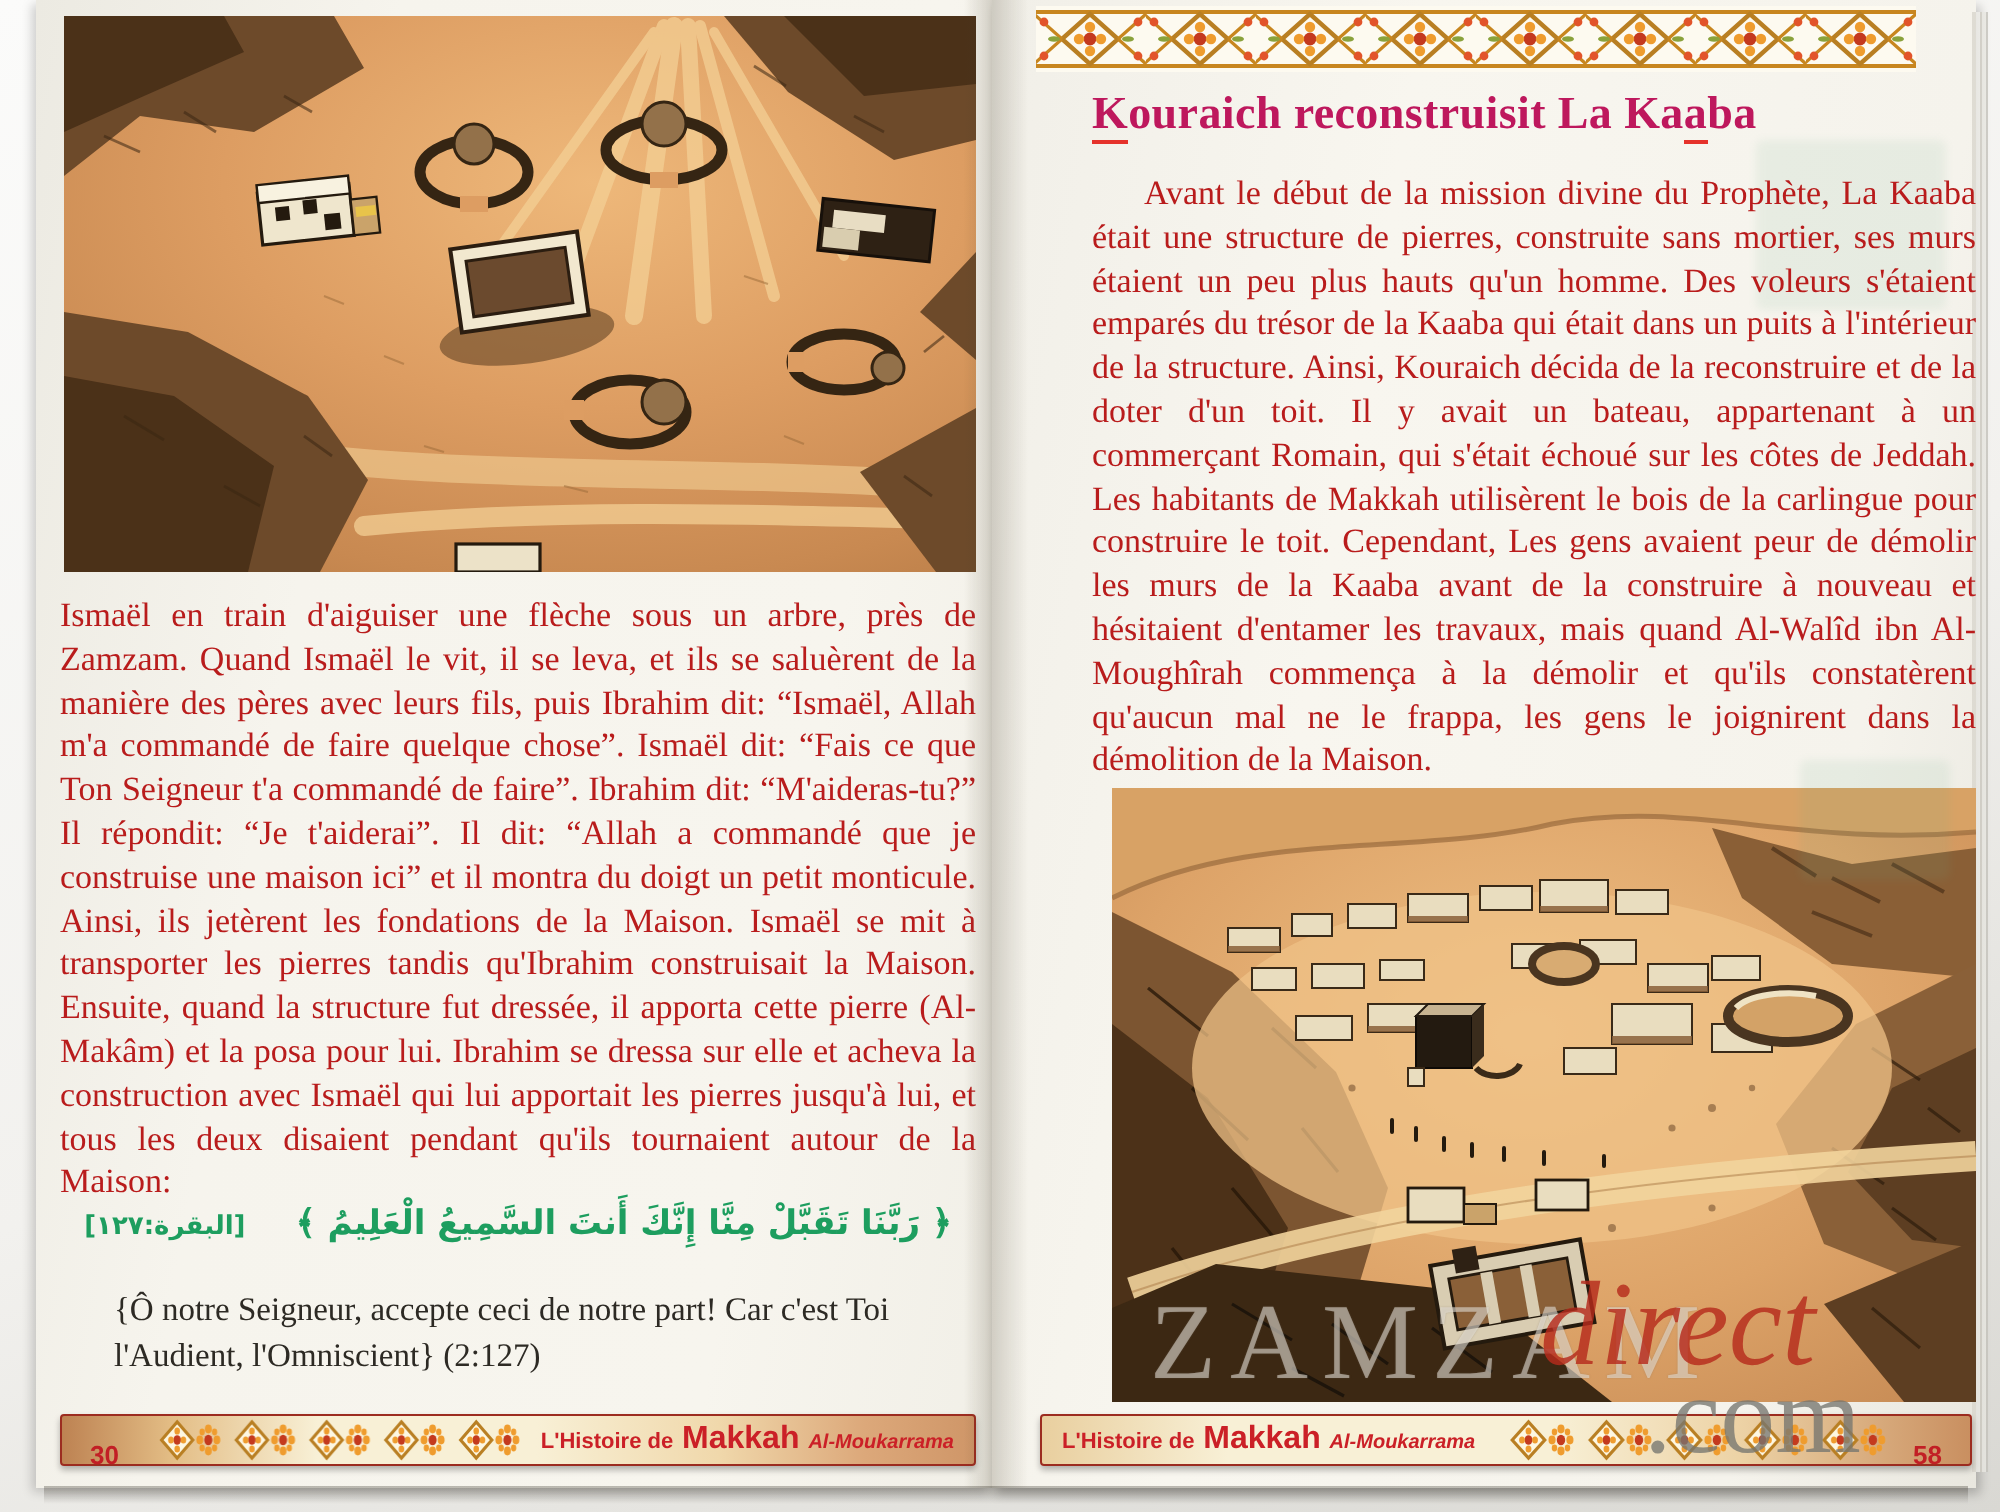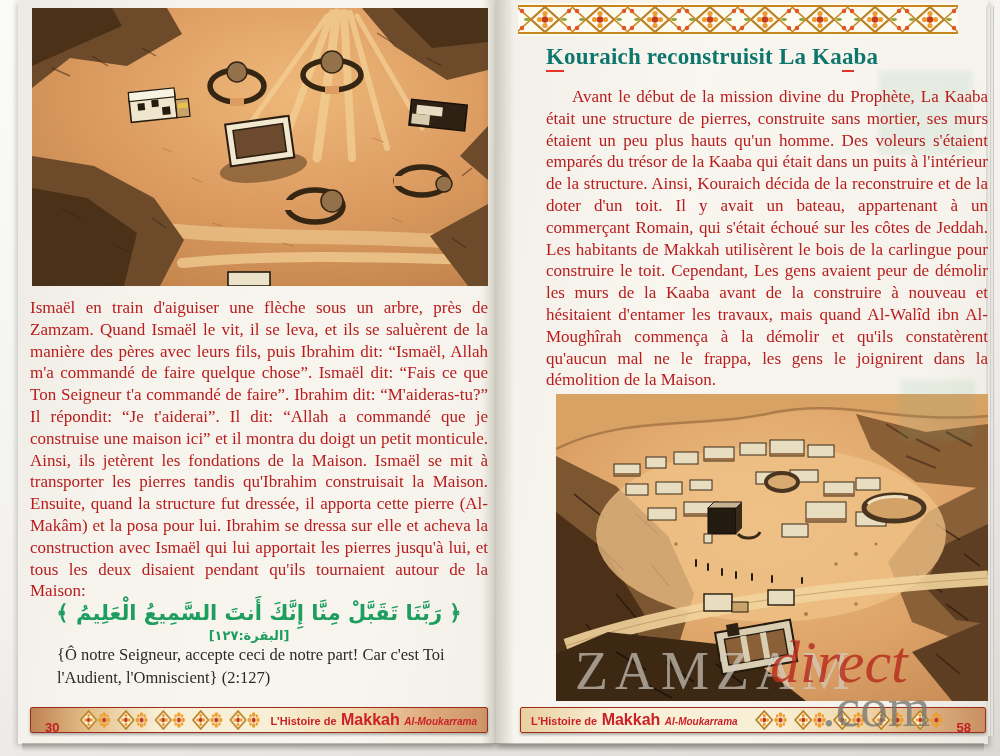--- a/index.html
+++ b/index.html
@@ -37,28 +37,28 @@
   .illu-left  { left:32px;  top:8px;   width:456px; height:278px; }
   .illu-right { left:556px; top:394px; width:432px; height:307px; }
 
   
   .body-par { color:#b91c1c; font-size:17px; line-height:21.8px; text-align:justify; }
   .par-left  { position:absolute; left:30px;  top:297px; width:458px; z-index:4; }
   .par-right { position:absolute; left:546px; top:86px;  width:442px; text-indent:26px; z-index:4; }
 
   .verse { position:absolute; left:30px; top:601px; width:458px; text-align:center; direction:rtl;
     font-family:"DejaVu Sans", sans-serif; color:#1d9e5f; z-index:4; }
-  .verse .ar  { font-size:21px; font-weight:bold; }
+  .verse .ar  { font-size:17px; font-weight:bold; }
   .verse .ref { font-size:13px; font-weight:bold; margin-right:20px; }
   .translation { position:absolute; left:57px; top:644px; width:398px;
     font-size:16.5px; line-height:22.5px; color:#2d2a24; z-index:4; }
 
   
   .chapter-title { position:absolute; left:546px; top:44px; z-index:4;
-    font-size:23px; font-weight:bold; color:#0f766e; letter-spacing:.2px; }
+    font-size:23px; font-weight:bold; color:#be185d; letter-spacing:.2px; }
   .chapter-title .u { border-bottom:2px solid #e5322b; padding-bottom:1px; }
 
   
   .top-border { position:absolute; left:518px; top:3px; width:440px; height:33px; z-index:3; }
 
   
   .footer-bar { position:absolute; top:707px; height:26px; z-index:4;
     display:flex; align-items:center; border:1px solid #9c2c20; border-radius:2px;
     box-shadow:0 2px 3px rgba(0,0,0,.28);
     font-family:"Liberation Sans", sans-serif; }

